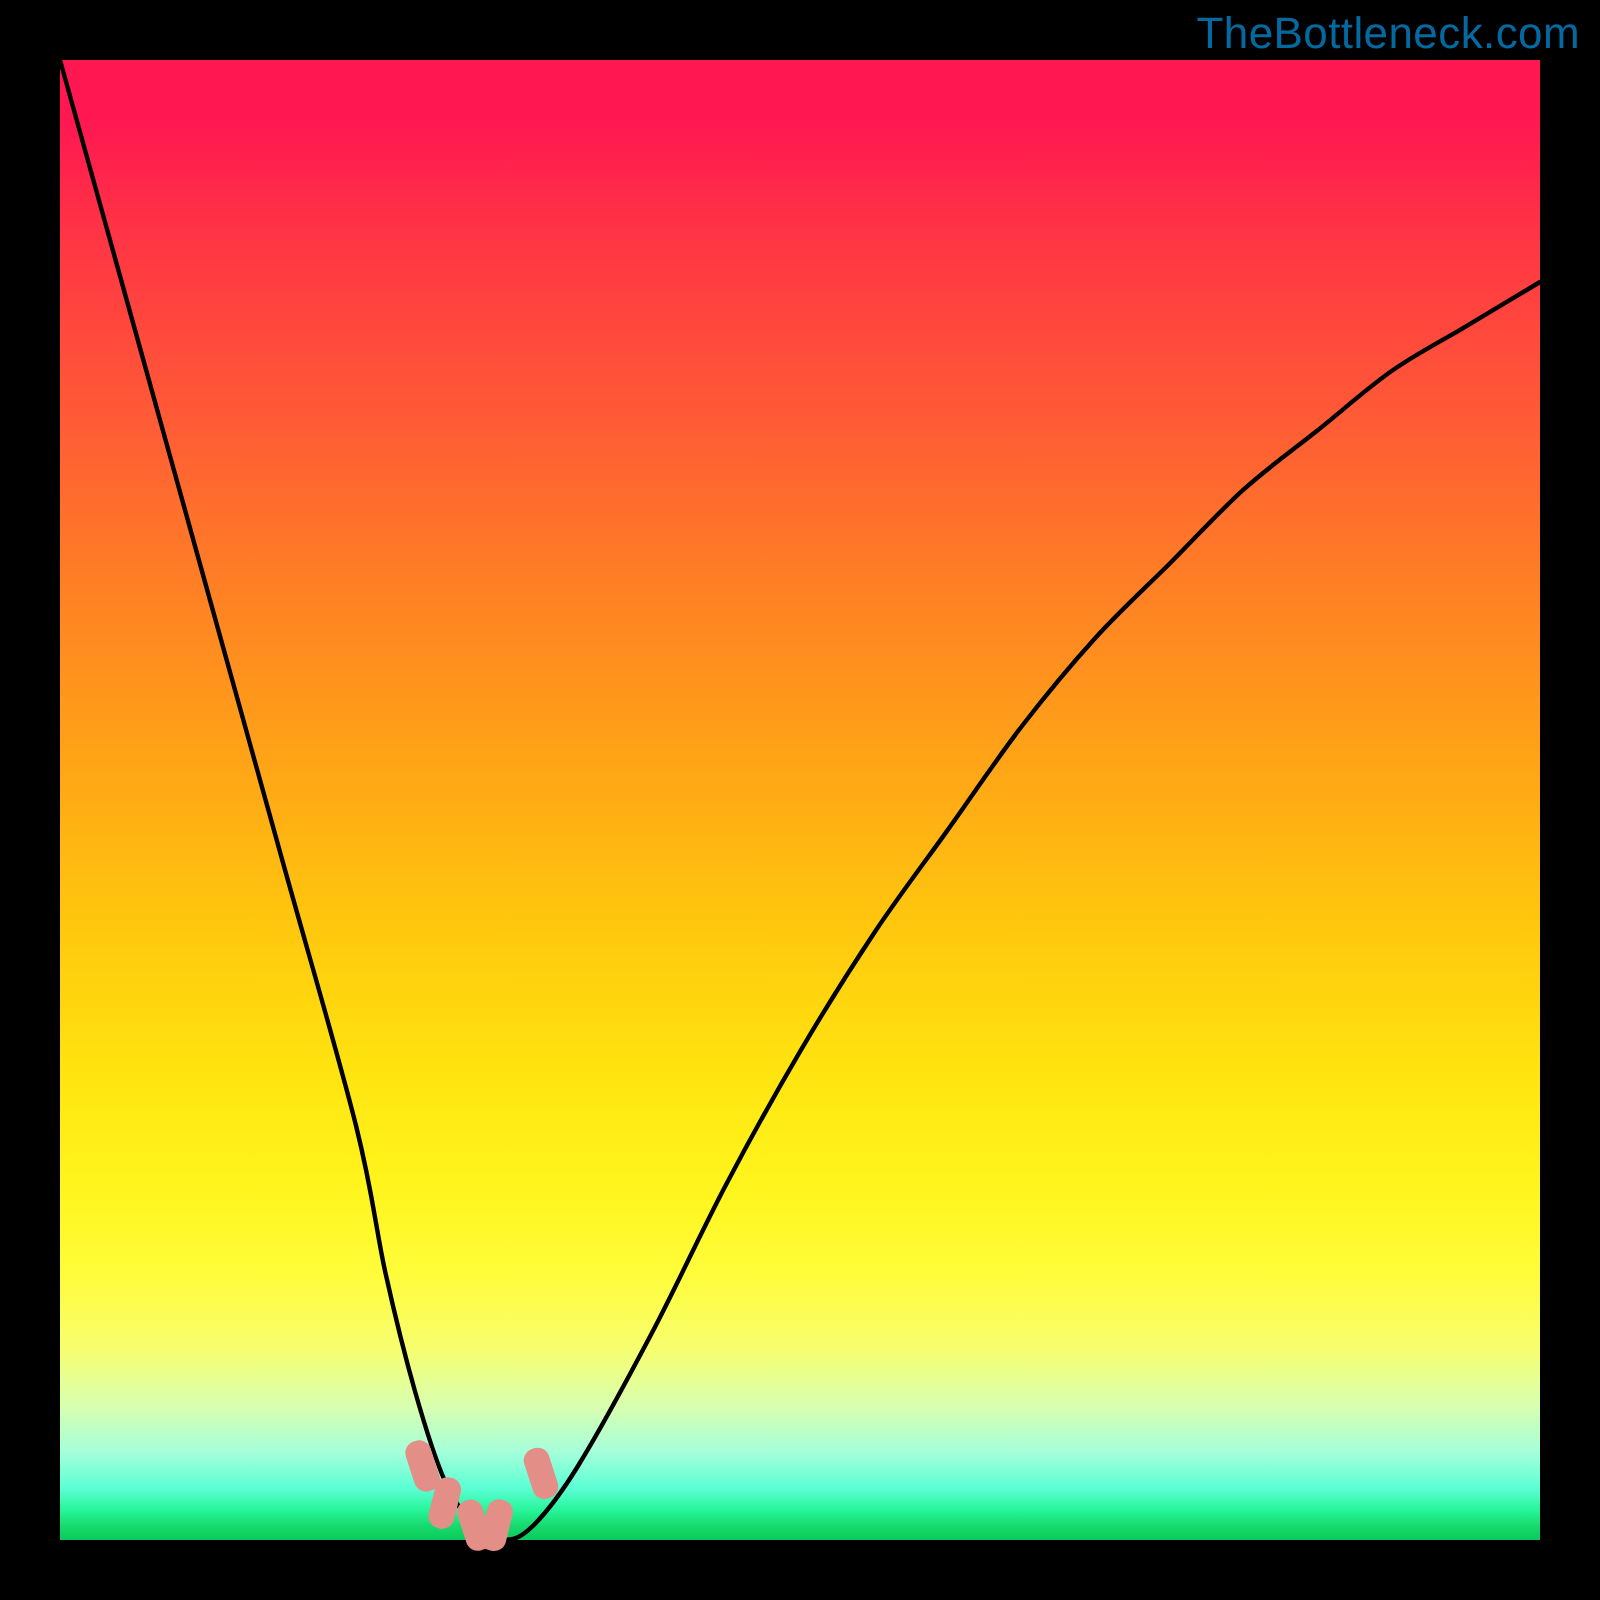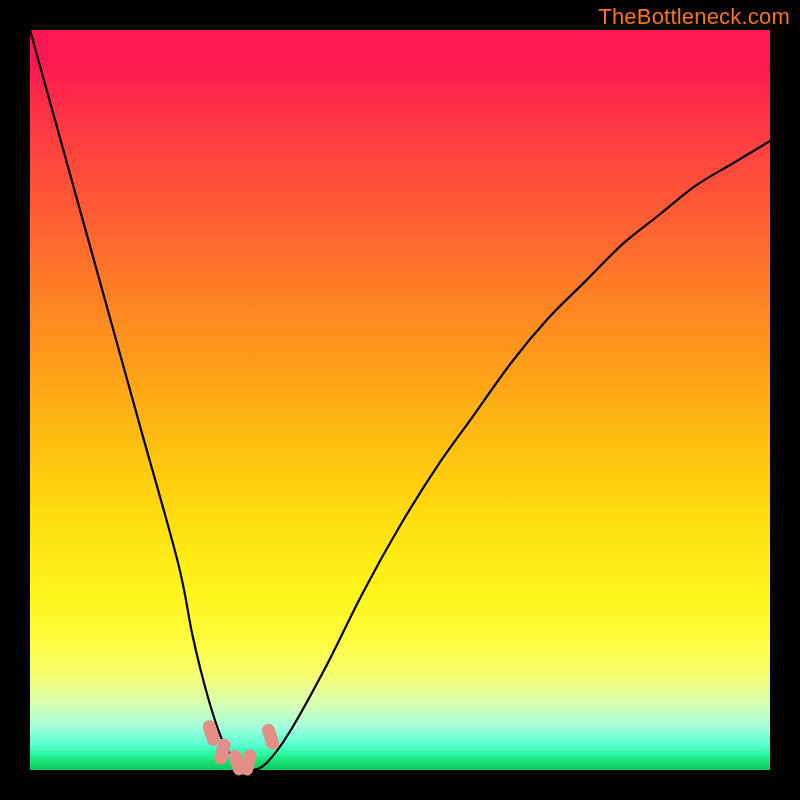--- a/index.html
+++ b/index.html
@@ -42,21 +42,21 @@
       #5cffd4 96.5%,
       #27f59a 98%,
       #17db6e 99%,
       #0acb5a 100%
     );
   }
   .watermark {
     position: absolute;
     top: 4px;
     right: 10px;
-    color: #f97316;
+    color: #0369a1;
     font-size: 22px;
     letter-spacing: 0.2px;
     user-select: none;
   }
   svg.curve {
     position: absolute;
     left: 0;
     top: 0;
     width: 740px;
     height: 740px;

